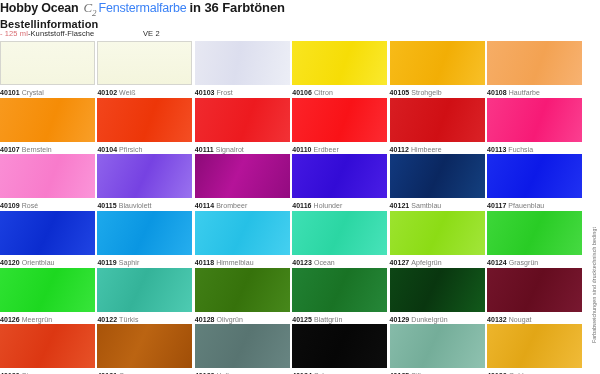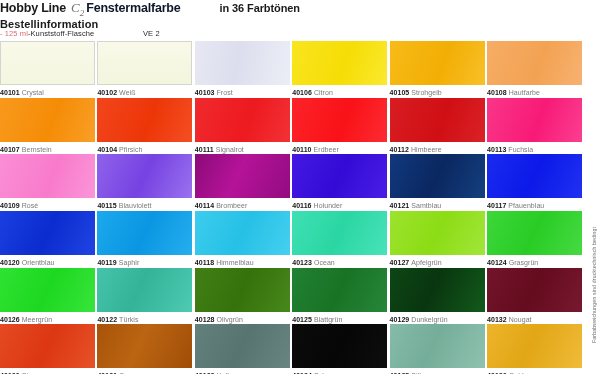--- a/index.html
+++ b/index.html
@@ -39,31 +39,30 @@
   .t-c2 {
     font-size: 13px;
     font-style: italic;
     font-family: "Liberation Serif", serif;
     color: #737373;
     padding: 0 2px 0 5px;
   }
   .t-c2 sub { font-size: 9px; }
   .t-product {
     font-size: 12.5px;
-    font-weight: bold;
+    font-weight: normal;
     letter-spacing: -0.2px;
-    color: #0f172a;
+    color: #3b82f6;
   }
   .t-suffix {
-    font-size: 11px;
+    font-size: 13px;
     font-weight: bold;
     letter-spacing: -0.1px;
     color: #1a1a1a;
     padding-left: 3px;
-    margin-left: 36px;
   }
   .order-heading {
     position: absolute;
     left: 0; top: 18px;
     font-size: 11px;
     font-weight: bold;
     color: #1a1a1a;
     letter-spacing: 0.1px;
   }
   .order-row {
@@ -139,21 +138,21 @@
     color: #6f6f6f;
     letter-spacing: 0.15px;
     white-space: nowrap;
   }
 </style>
 </head>
 <body>
 
 <div class="header">
   <div class="title-line">
-    <span class="t-brand">Hobby Line</span><span class="t-c2"><span>C</span><sub>2</sub></span><span class="t-product">Fenstermalfarbe</span><span class="t-suffix">in 36 Farbtönen</span>
+    <span class="t-brand">Hobby Ocean</span><span class="t-c2"><span>C</span><sub>2</sub></span><span class="t-product">Fenstermalfarbe</span><span class="t-suffix">in 36 Farbtönen</span>
   </div>
 
   <div class="order-heading">Bestellinformation</div>
 
   <div class="order-row">
     <span class="order-bottle">- 125 ml</span><span class="order-rest">-Kunststoff-Flasche</span>
   </div>
 
   <div class="order-ve">VE 2</div>
 </div>

